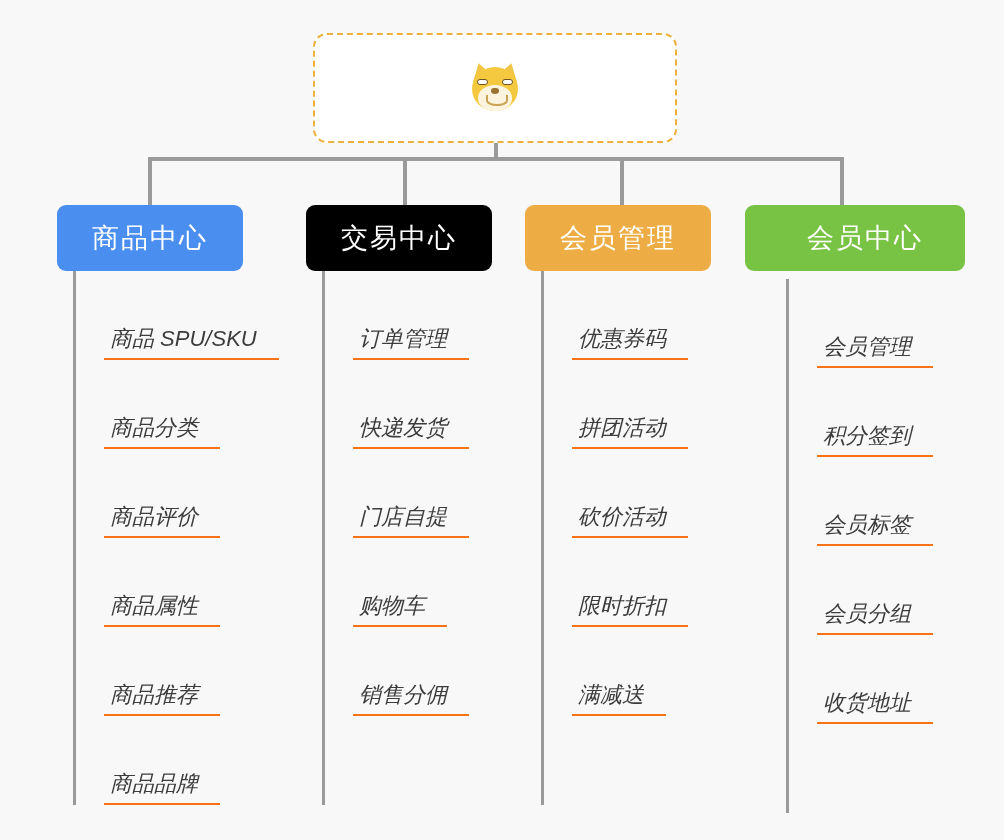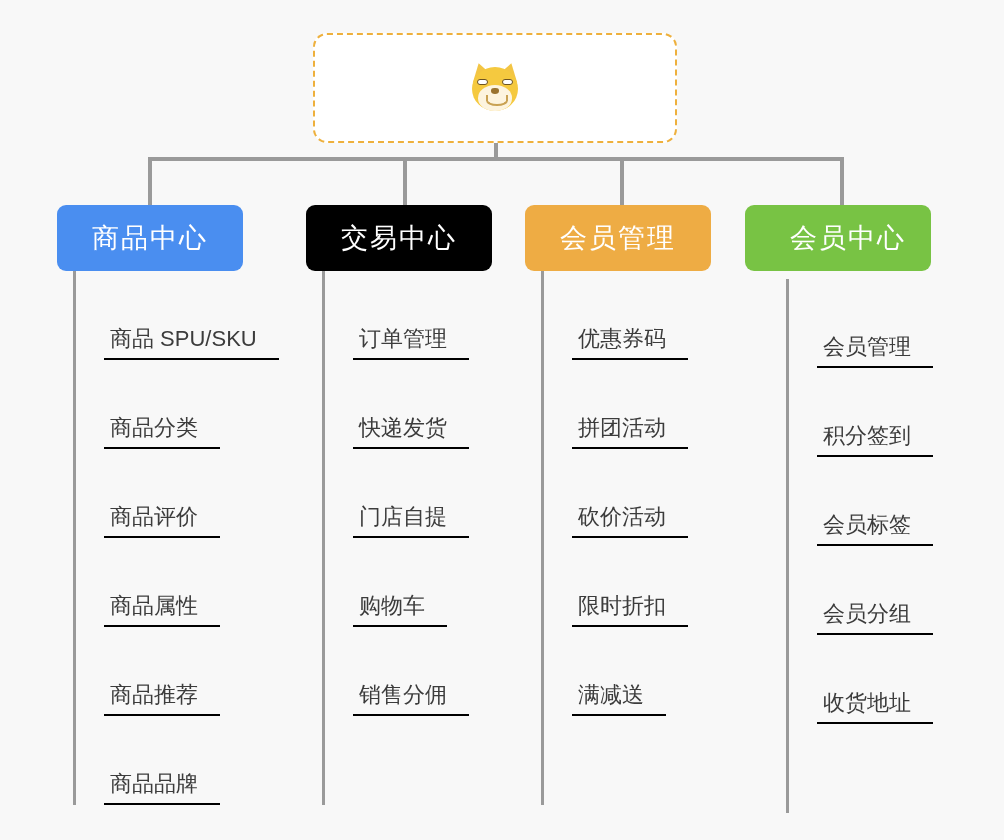--- a/index.html
+++ b/index.html
@@ -148,22 +148,23 @@
   .leaf {
     position: relative;
     height: 89px;
     box-sizing: border-box;
     display: flex;
     align-items: flex-end;
     padding-left: 31px;
   }
   .leaf-inner {
     display: inline-block;
-    border-bottom: 2px solid #000000;
+    border-bottom: 2px solid #f97316;
     padding: 0 22px 7px 6px;
+    font-style: italic;
   }
   .leaf-label {
     font-size: 22px;
     color: #3c3c3c;
     white-space: nowrap;
     line-height: 1.1;
   }
 </style>
 </head>
 <body>
@@ -250,21 +251,21 @@
           <span class="leaf-inner"><span class="leaf-label">砍价活动</span></span>
         </div>
         <div class="leaf">
           <span class="leaf-inner"><span class="leaf-label">限时折扣</span></span>
         </div>
         <div class="leaf">
           <span class="leaf-inner"><span class="leaf-label">满减送</span></span>
         </div>
       </div>
       <div class="conn conn-drop" style="left: 840px;"></div>
-      <div class="cat-box" style="left: 745px; width: 186px; background: rgb(120, 195, 68); padding-left: 20px;">
+      <div class="cat-box" style="left: 745px; width: 220px; background: rgb(120, 195, 68); padding-left: 20px;">
         <span class="cat-label">会员中心</span>
       </div>
       <div class="leaf-col" style="left: 786px; margin-top: 8px;">
         <div class="trunk" style="height: 534px;"></div>
         <div class="leaf">
           <span class="leaf-inner"><span class="leaf-label">会员管理</span></span>
         </div>
         <div class="leaf">
           <span class="leaf-inner"><span class="leaf-label">积分签到</span></span>
         </div>

